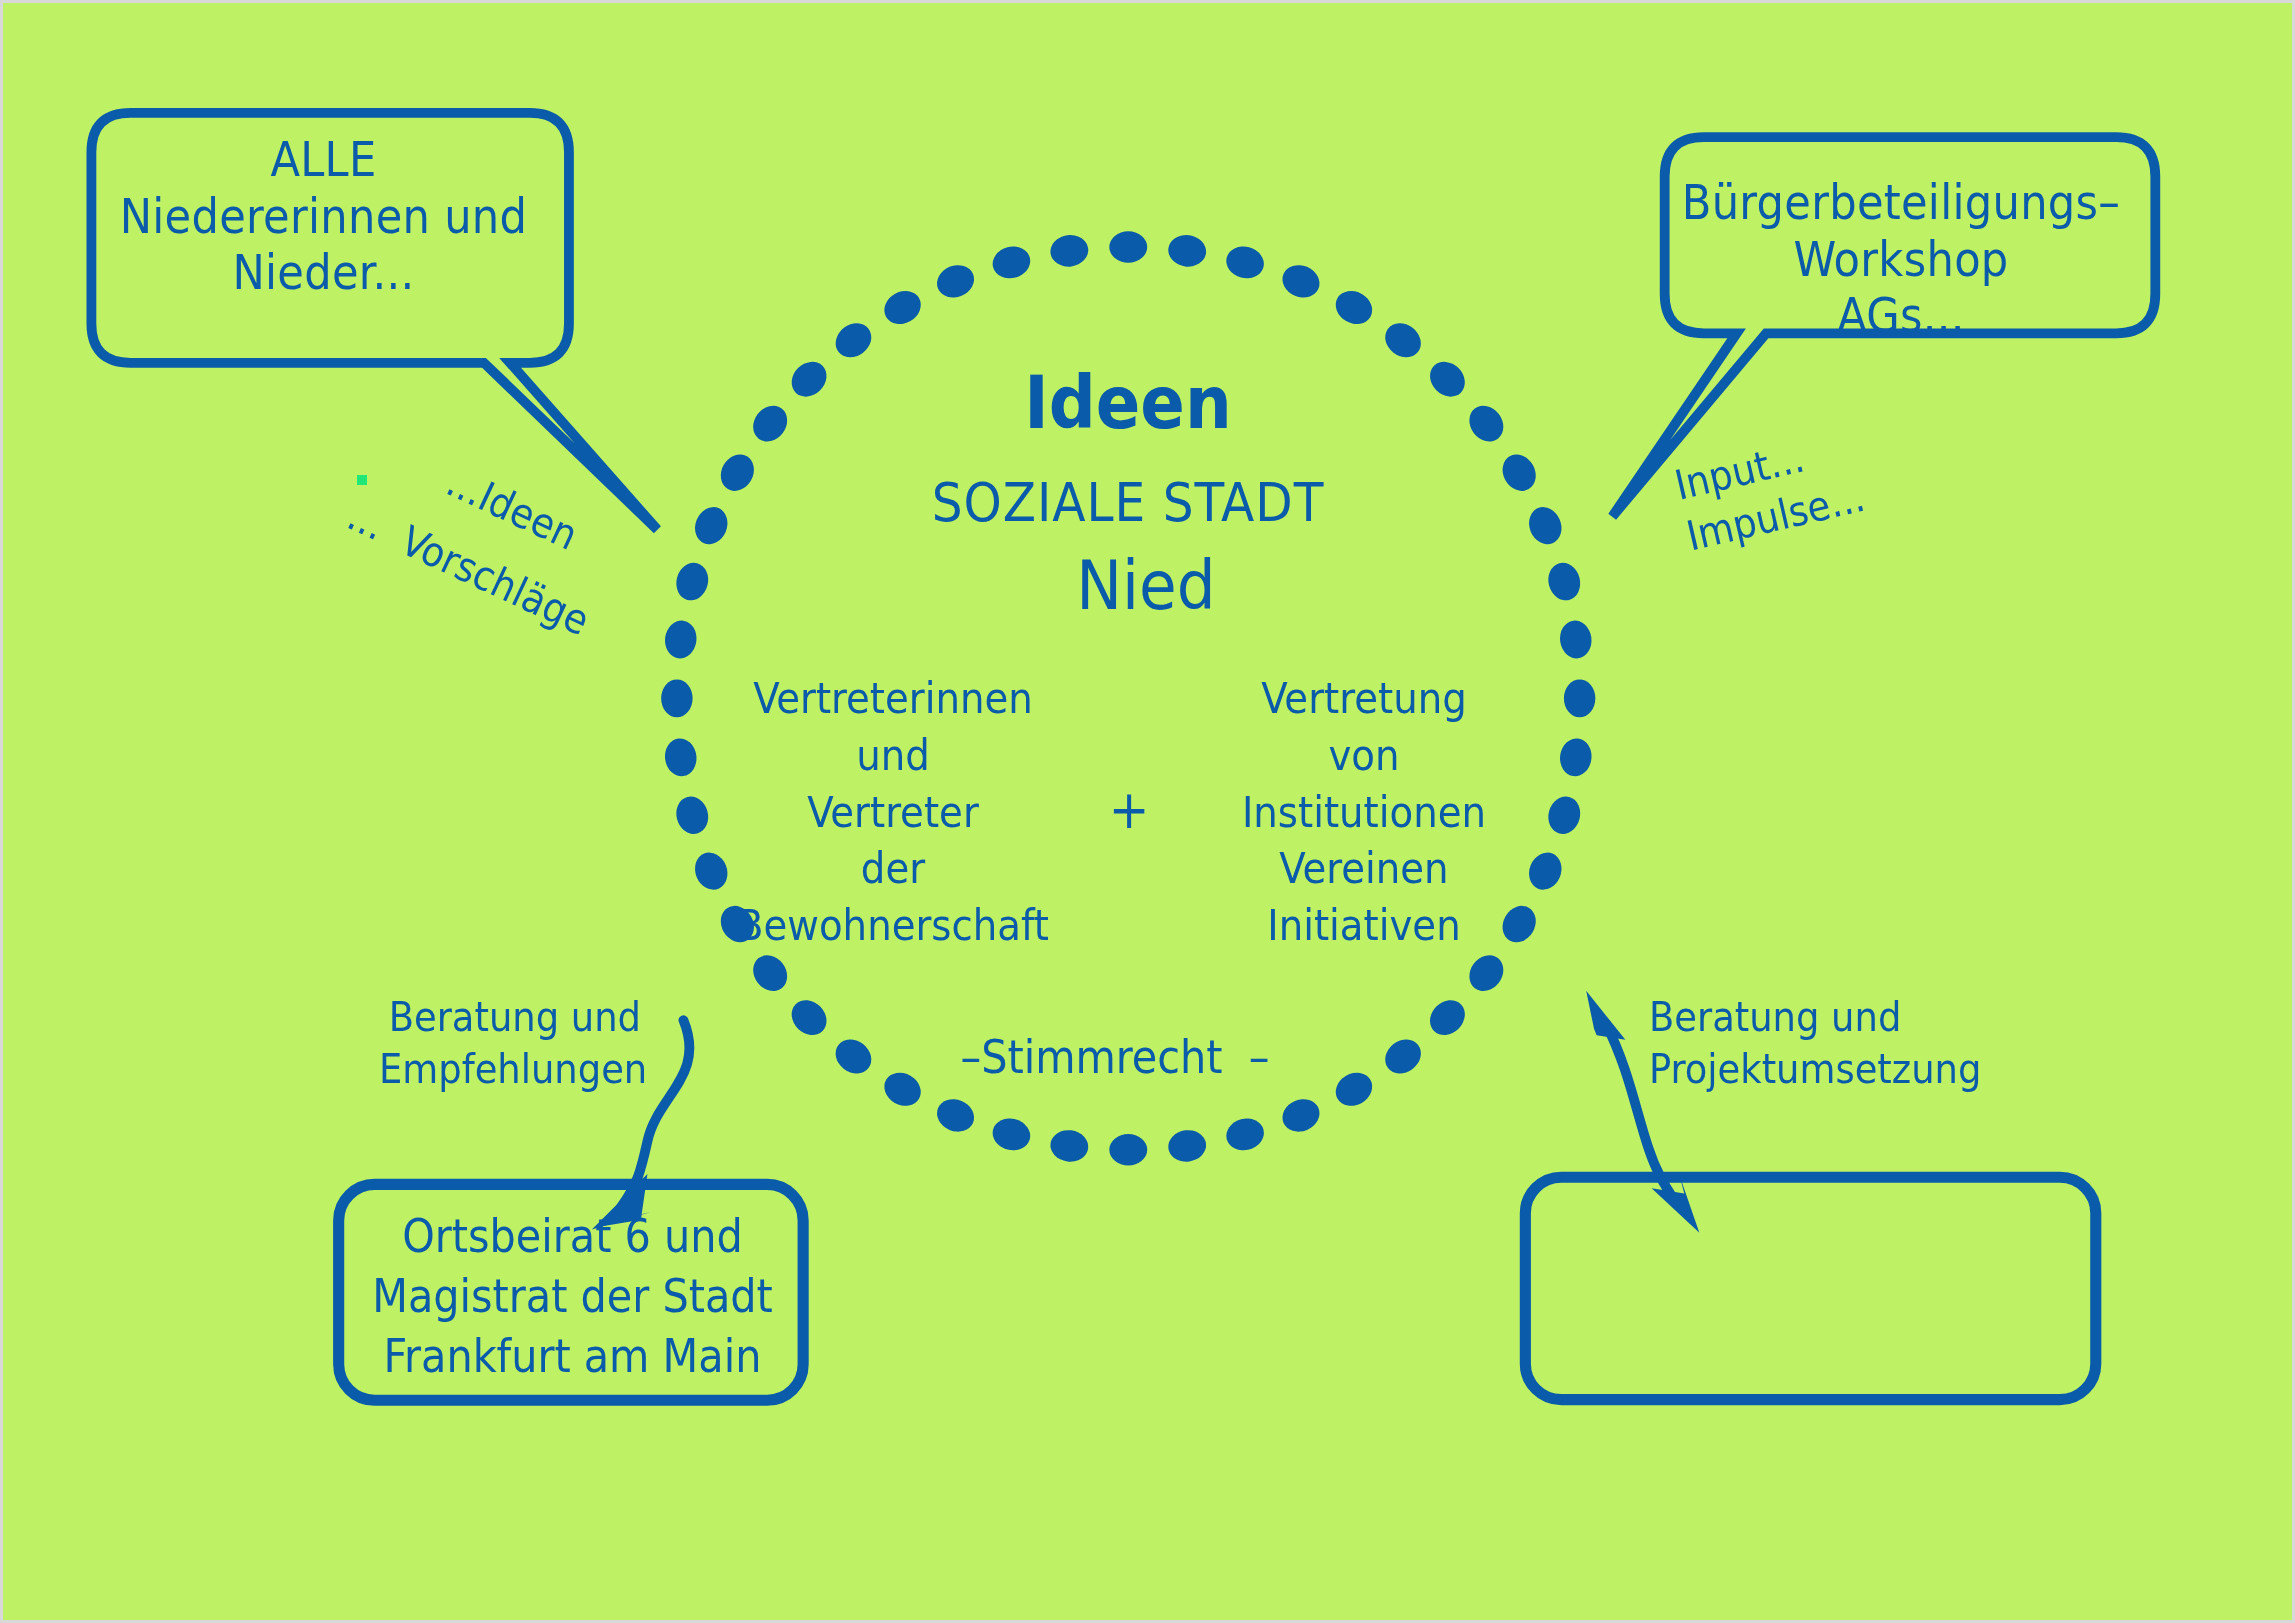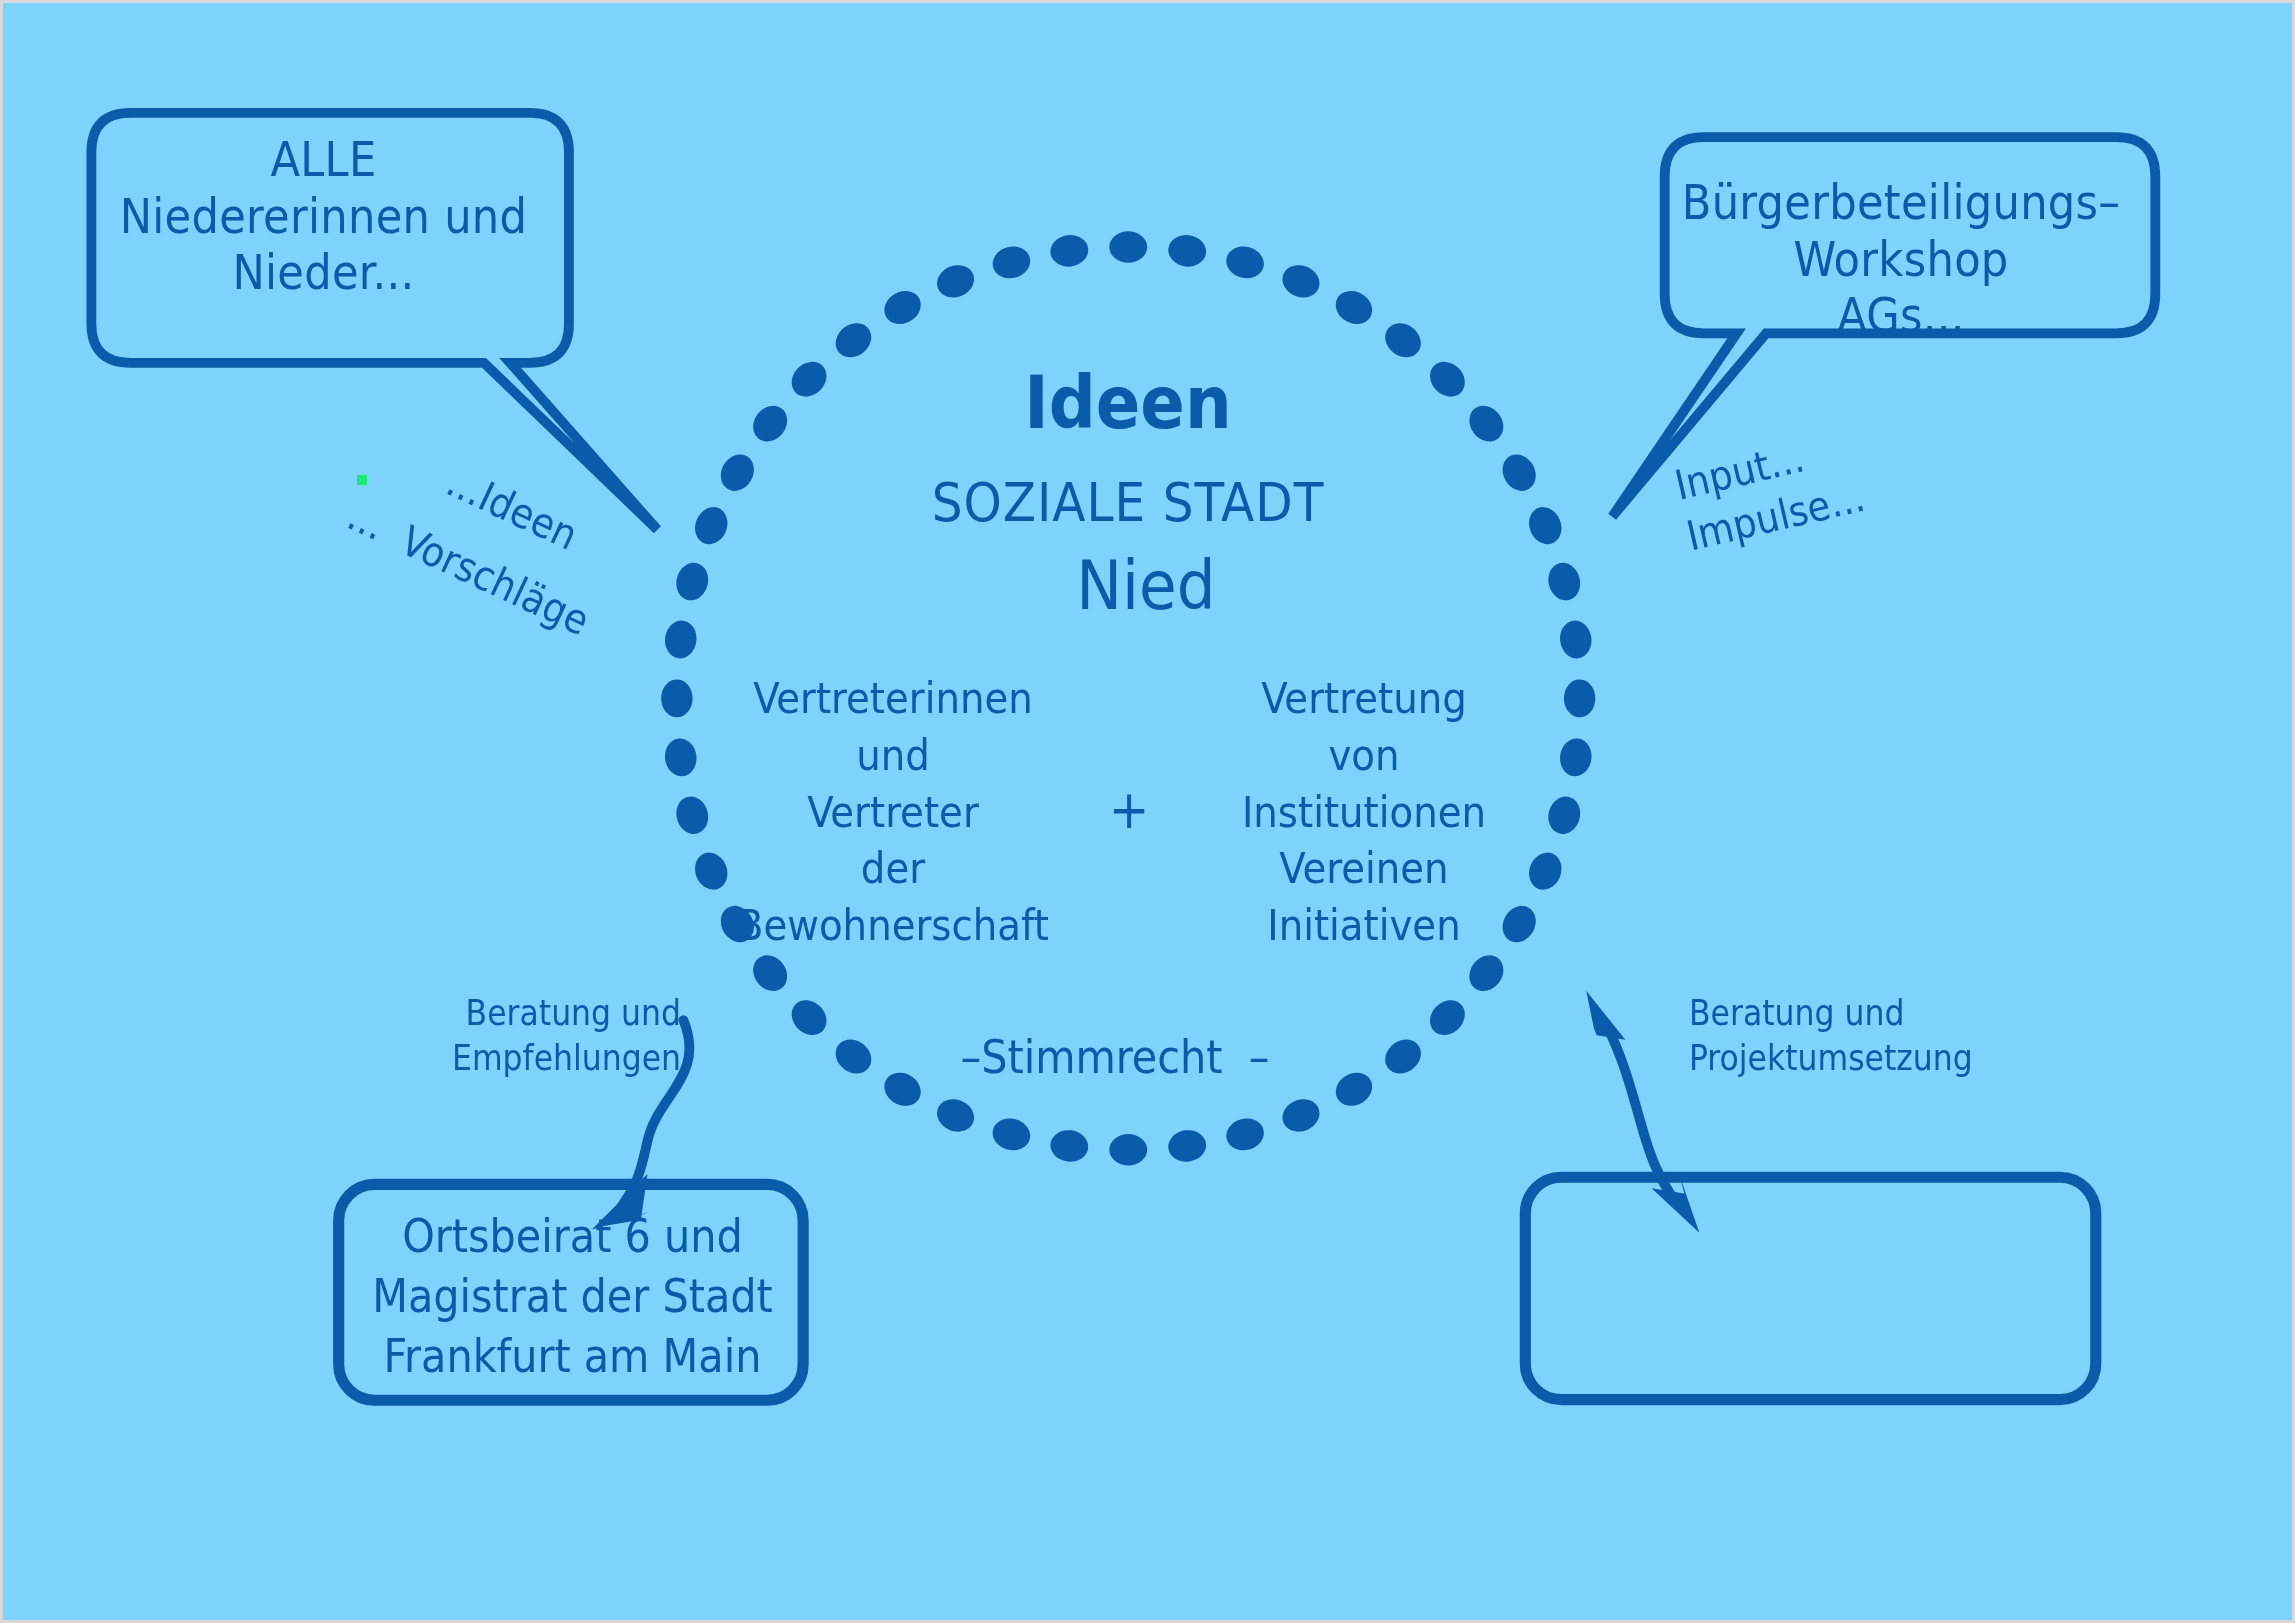--- a/index.html
+++ b/index.html
@@ -4,21 +4,21 @@
 <style>
   html, body {
     margin: 0;
     padding: 0;
     background: #d7d7d7;
   }
   #stage {
     position: relative;
     width: 2295px;
     height: 1623px;
-    background: #7dd3fc;
+    background: #bef264;
     box-sizing: border-box;
     border: 3.9px solid #d8d8d8;
     overflow: hidden;
     font-family: "DejaVu Sans", "Liberation Sans", sans-serif;
   }
   #svgroot {
     position: absolute;
     left: 0; top: 0;
     width: 2295px;
     height: 1623px;
@@ -93,23 +93,22 @@
   }
   #ann-input {
     left: 1667px; top: 458px;
     transform: rotate(-13deg);
     transform-origin: left top;
     line-height: 1.28;
   }
 
   
   .bot-ann {
-    font-size: 35px;
+    font-size: 41px;
     line-height: 1.28;
-    margin-left: 40px;
   }
   #ann-beratung-links {
     left: 376px; top: 988px; width: 262px;
     text-align: right;
   }
   #ann-beratung-rechts {
     left: 1646px; top: 988px; width: 327px;
     text-align: left;
   }
 

